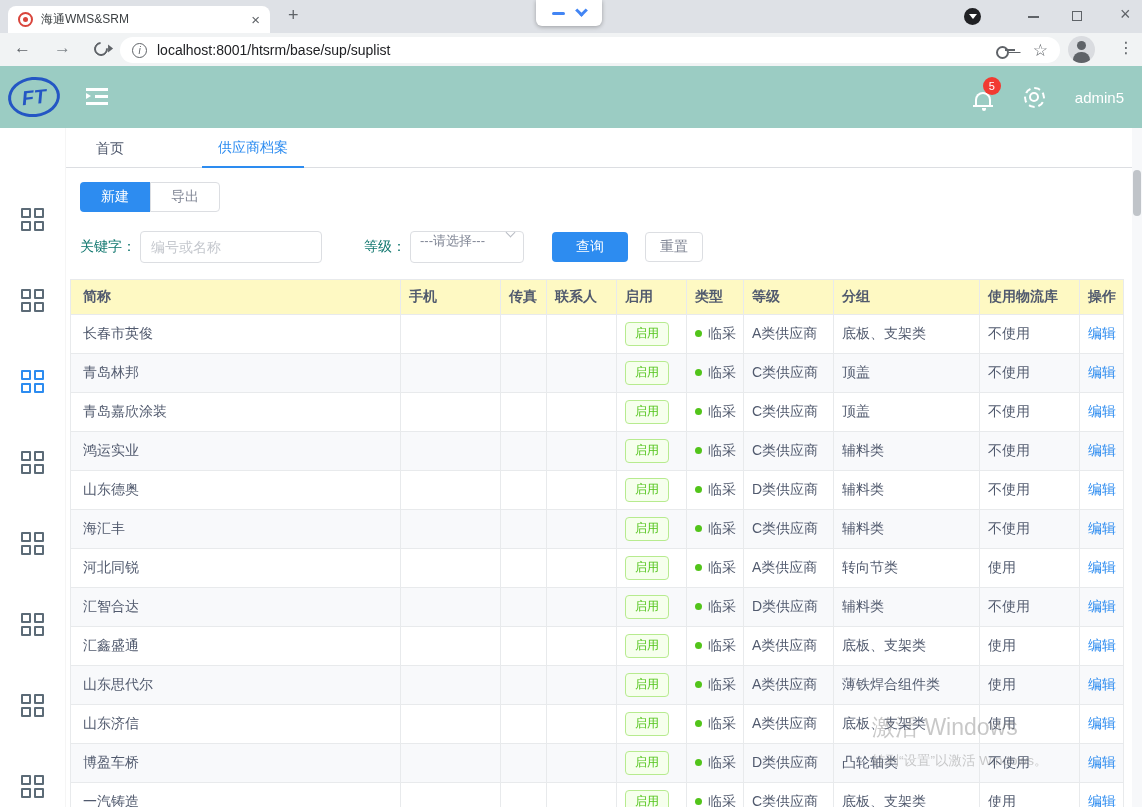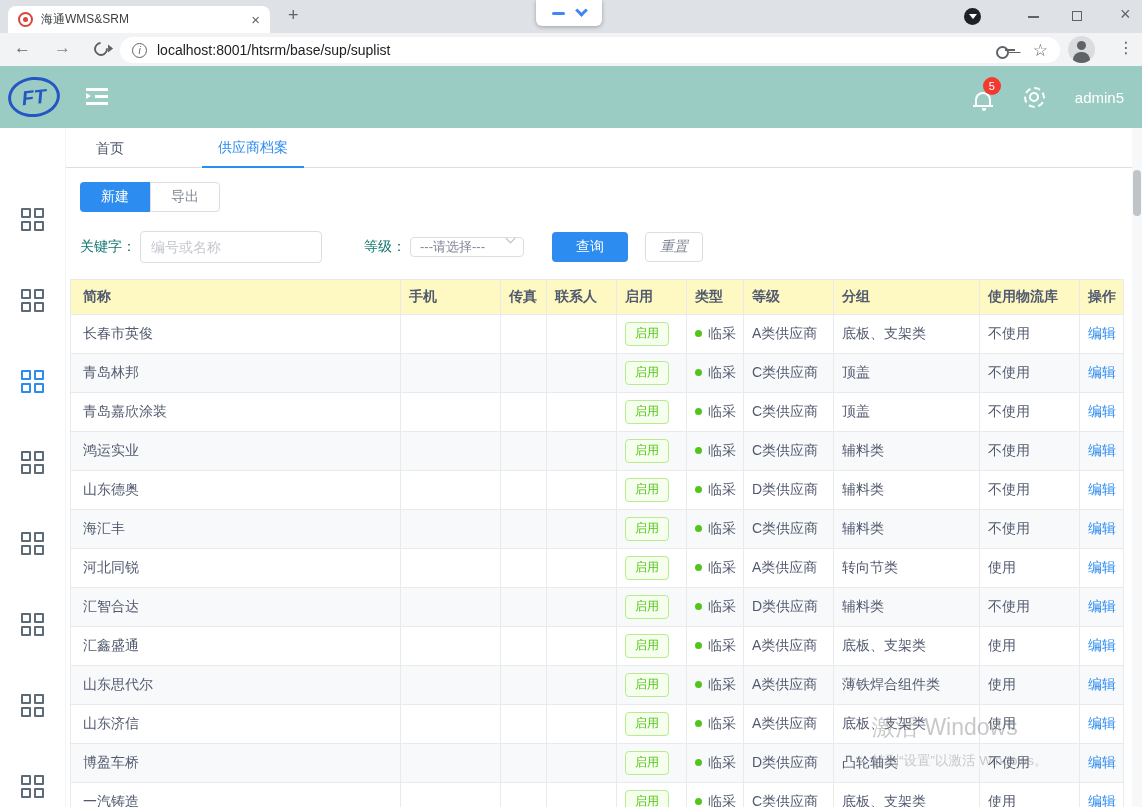--- a/index.html
+++ b/index.html
@@ -100,27 +100,27 @@
   .btn.ghost { background:#fff; border-color:#dcdee2; color:#808695; }
   .btn-new { width:70px; border-radius:4px 0 0 4px; }
   .btn-export { width:70px; border-radius:0 4px 4px 0;text-align:center; }
 
   .filter-row { margin:19px 0 0 14px; display:flex; align-items:center; }
   .flabel { font-size:14px; color:#0f766e; }
   .finput { width:182px; height:32px; border:1px solid #dcdee2; border-radius:4px; padding:0 10px;
             font-size:14px; color:#515a6e; margin-left:4px; font-family:inherit; outline:none; }
   .finput::placeholder { color:#c5c8ce; }
   .lvl { margin-left:42px; }
-  .fselect { width:114px; height:20px; border:1px solid #dcdee2; border-radius:4px; display:flex;
+  .fselect { width:114px; height:32px; border:1px solid #dcdee2; border-radius:4px; display:flex;
              align-items:flex-start; justify-content:space-between; padding:0 9px; margin-left:4px;
              color:#808695; font-size:13px; }
   .chev { width:7px; height:7px; border-right:1.5px solid #b8bcc4; border-bottom:1.5px solid #b8bcc4;
           transform:rotate(45deg); margin-top:-3px; }
   .btn-search { width:76px; margin-left:28px; }
-  .btn-reset { width:58px; margin-left:17px;font-style:italic; }
+  .btn-reset { width:58px; margin-left:17px; }
 
   
   .sup-table { margin:16px 0 0 4px; width:1053px; border-collapse:collapse; table-layout:fixed;
                font-size:14px; color:#515a6e; }
   .sup-table th, .sup-table td { border:1px solid #e8eaec; padding:0 8px; text-align:left;
                overflow:hidden; white-space:nowrap; }
   .sup-table th { height:35px; background:#fef9c3; font-weight:600; color:#515a6e; }
   .sup-table td { height:39px; }
   .sup-table td.c-name, .sup-table th.c-name { padding-left:12px; }
   .sup-table tbody tr:nth-child(even) { background:#f8f9fb; }

